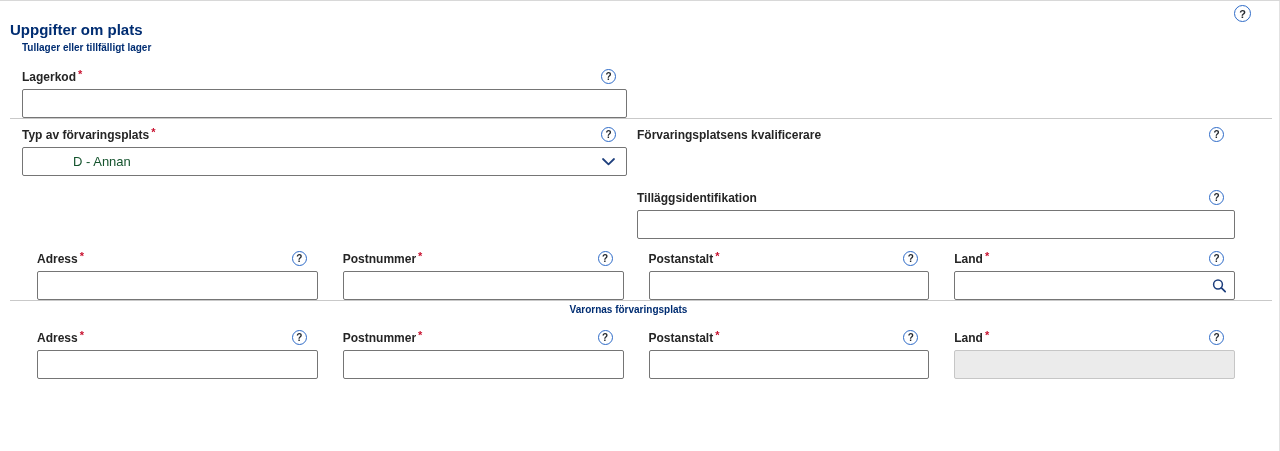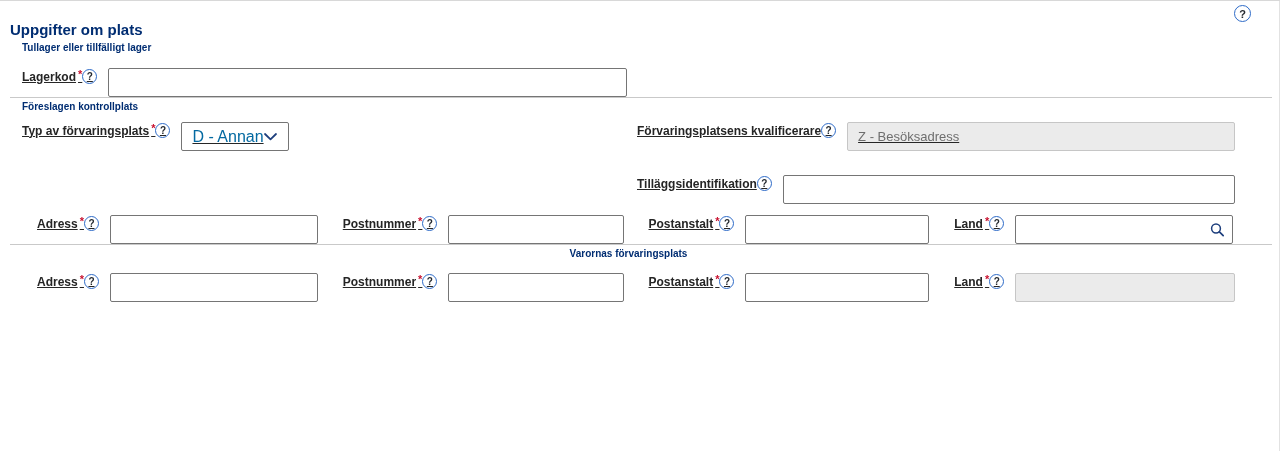--- a/index.html
+++ b/index.html
@@ -30,21 +30,21 @@
 
   .section{ margin-left:22px; width:1213px; }
 
   hr.divider{
     border:none; border-top:1px solid #c9c9c9;
     margin:0 0 0 10px; width:1262px;
   }
 
   .row{ display:flex; gap:10px; }
 
-  .field{ display:flex; flex-direction:row;text-decoration:underline; }
+  .field{ display:flex; flex-direction:column; }
   .fw-half { width:605px; }
   .fw-halfr{ width:598px; }
   .fq{ flex:1; min-width:0;margin-left:15px; }
 
   .label-row{
     display:flex; justify-content:space-between; align-items:center;
     padding-right:11px; margin-bottom:4px; height:17px;
   }
   .label{ font-size:12px; font-weight:bold; color:#252525; white-space:nowrap; }
   .req{ color:#c8102e; font-size:11px; font-weight:bold; vertical-align:top; position:relative; top:-2px; margin-left:2px; }
@@ -69,36 +69,36 @@
     background:#ebebeb; border-color:#c6c6c6; color:#6e6e6e;
     -webkit-text-fill-color:#6e6e6e;
   }
 
   .select-box{
     height:29px; border:1px solid #757575; border-radius:2px;
     background:#fff; display:flex; align-items:center;
     justify-content:space-between; padding:0 11px 0 10px;
     cursor:pointer;
   }
-  .select-value{ font-size:16px; color:#0369a1; }
+  .select-value{ font-size:13px; color:#14532d;margin-left:40px; }
 
   .input-wrap{ position:relative; }
   .input-wrap .text-input{ padding-right:30px; }
   .search-icon{
     position:absolute; right:8px; top:50%; transform:translateY(-50%);
     cursor:pointer; display:flex;
   }
 
   
   .mt-h2-1{ margin-top:11px; }
   .mt-lr-1{ margin-top:12px; }
   .mt-hr-1{ margin-top:25px; }
   .mt-h2-2{ margin-top:9px; }
   .mt-row-1{ margin-top:7px; }
-  .mt-row-2{ margin-top:24px; }
+  .mt-row-2{ margin-top:13px; }
   .mt-row-3{ margin-top:11px; }
   .mt-hr-2{ margin-top:18px; }
   .mt-h2-3{ margin-top:8px;text-align:center; }
   .mt-row-4{ margin-top:11px; }
 </style>
 </head>
 <body>
 
 <h1 class="page-title">Uppgifter om plats</h1>
 <span class="help-icon page-help">?</span>
@@ -111,42 +111,40 @@
       <span class="label"><span>Lagerkod</span><span class="req">*</span></span>
       <span class="help-icon">?</span>
     </div>
     <input type="text" class="text-input" value="" style="">
   </div>
 </div>
 
 <hr class="divider mt-hr-1">
 
 <div class="section">
-  <h2 class="section-heading mt-h2-2">Föreslagen kontrollplats</h2>
 
   <div class="row mt-row-1">
     <div class="field fw-half">
       <div class="label-row">
         <span class="label"><span>Typ av förvaringsplats</span><span class="req">*</span></span>
         <span class="help-icon">?</span>
       </div>
       <div class="select-box" role="combobox" aria-expanded="false">
         <span class="select-value">D - Annan</span>
         <svg class="chevron" width="13" height="8" viewBox="0 0 13 8">
             <polyline points="1,1 6.5,6.3 12,1" fill="none" stroke="#1e3f7d" stroke-width="1.8" stroke-linecap="round" stroke-linejoin="round"></polyline>
           </svg>
       </div>
     </div>
 
     <div class="field fw-halfr">
       <div class="label-row">
         <span class="label"><span>Förvaringsplatsens kvalificerare</span></span>
         <span class="help-icon">?</span>
       </div>
-      <input type="text" class="text-input disabled" disabled="" value="Z - Besöksadress" style="">
     </div>
   </div>
 
   <div class="row mt-row-2">
     <div class="fw-half"></div>
     <div class="field fw-halfr">
       <div class="label-row">
         <span class="label"><span>Tilläggsidentifikation</span></span>
         <span class="help-icon">?</span>
       </div>

